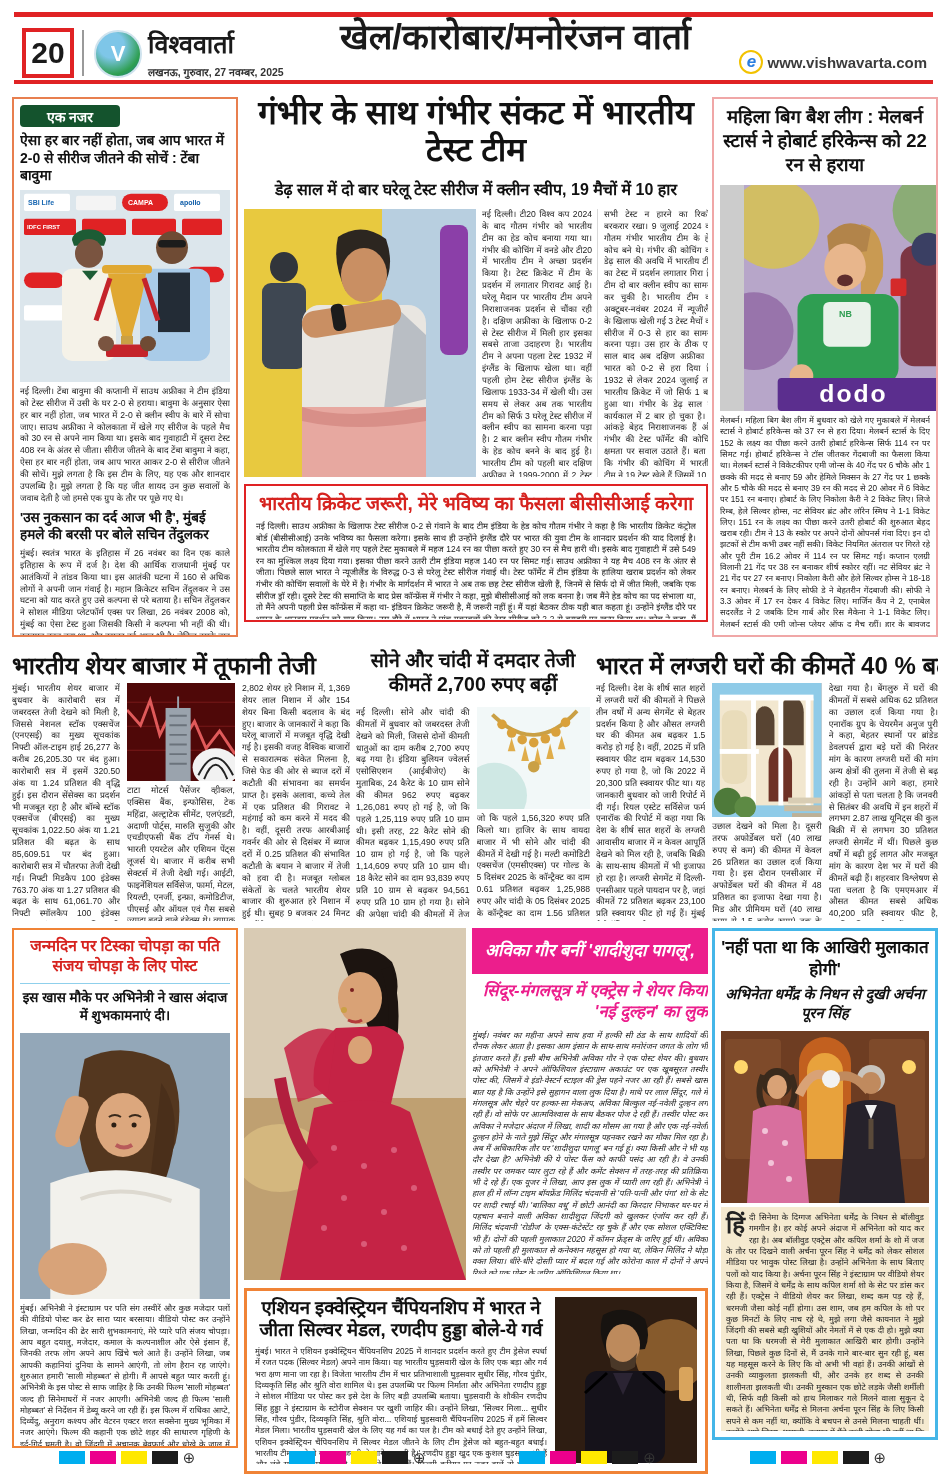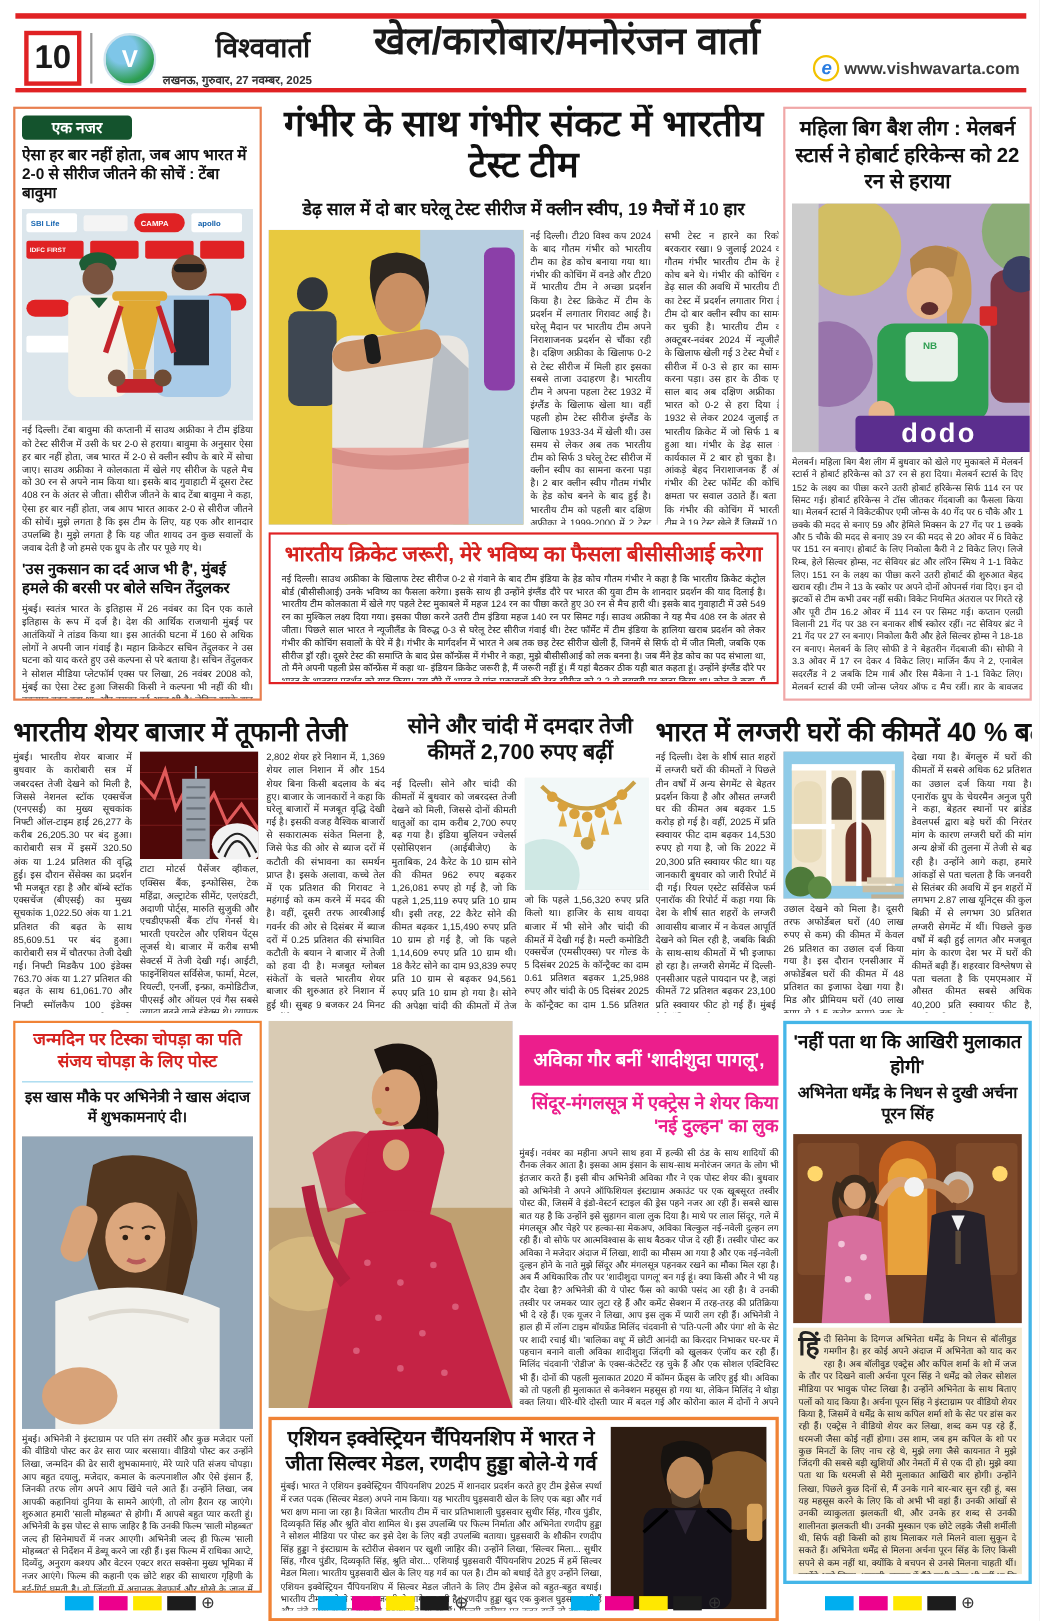--- a/index.html
+++ b/index.html
@@ -6,21 +6,21 @@
   .page{position:relative;width:945px;height:1474px;background:#fff;margin:0 auto;
         font-family:"Liberation Sans","DejaVu Sans",sans-serif;color:#1a1a1a;overflow:hidden;}
   .abs{position:absolute;}
   .rule-red{background:#e02224;}
   
   .pagenum{border:4px solid #e02224;width:44px;height:42px;font-size:30px;font-weight:bold;
            display:flex;align-items:center;justify-content:center;}
   .logo-circle{width:44px;height:44px;border-radius:50%;display:flex;align-items:center;justify-content:center;
            background:radial-gradient(circle at 35% 30%,#7ec6e8 0 30%,#2d9e4f 70%,#1b6fb0);color:#fff;
            font-weight:bold;font-size:22px;border:2px solid #cfe3ee;}
-  .masthead{font-size:25px;font-weight:bold;line-height:1;margin-left:48px;}
+  .masthead{font-size:25px;font-weight:bold;line-height:1;}
   .dateline{font-size:10.5px;font-weight:bold;color:#333;margin-top:5px;}
   .section-title{font-size:35px;font-weight:bold;white-space:nowrap;}
   .website{font-size:15px;font-weight:bold;color:#3c3c3c;display:flex;align-items:center;gap:4px;}
   .ie-icon{width:20px;height:20px;border-radius:50%;background:#fff;color:#2a7de1;font-weight:bold;font-style:italic;
            font-size:17px;display:flex;align-items:center;justify-content:center;border:2px solid #f2c200;}
   
   .bt{font-size:8.6px;line-height:1.38;text-align:justify;color:#222;overflow:hidden;}
   .hl{font-weight:bold;color:#111;overflow:hidden;}
   .red{color:#d6231f;}
   .box{box-sizing:border-box;overflow:hidden;}
@@ -39,21 +39,21 @@
   .reggroup .y{background:#ffe800;}.reggroup .k{background:#1c1c1c;}
   .reggroup .r{font-style:normal;font-size:15px;color:#333;width:auto;height:auto;line-height:1;}
   .dropcap{float:left;font-size:24px;font-weight:bold;line-height:.9;padding:2px 4px 0 0;color:#222;}
 </style>
 </head>
 <body>
 
 <div class="page">
 
   <div class="abs rule-red" style="left:14px;top:12px;width:919px;height:5px;"></div>
-  <div class="abs pagenum" style="left:22px;top:28px;">10</div>
+  <div class="abs pagenum" style="left:22px;top:28px;">20</div>
   <div class="abs" style="left:82px;top:30px;width:2px;height:46px;background:#9a9a9a;"></div>
   <div class="abs logo-circle" style="left:94px;top:30px;">V</div>
   <div class="abs masthead" style="left:148px;top:32px;">विश्ववार्ता</div>
   <div class="abs dateline" style="left:148px;top:60px;">लखनऊ, गुरुवार, 27 नवम्बर, 2025</div>
   <div class="abs section-title" style="left:340px;top:12px;width:330px;text-align:center;">खेल/कारोबार/मनोरंजन वार्ता</div>
   <div class="abs website" style="right:18px;top:50px;">
     <span class="ie-icon">e</span>
     <span>www.vishwavarta.com</span>
   </div>
   <div class="abs rule-red" style="left:14px;top:80px;width:919px;height:4px;"></div>
@@ -293,21 +293,21 @@
           <circle cx="100" cy="270" r="3"></circle>
             <circle cx="140" cy="284" r="3"></circle>
             <circle cx="80" cy="300" r="3"></circle>
           <circle cx="170" cy="260" r="3"></circle>
             <circle cx="120" cy="316" r="3"></circle>
             <circle cx="160" cy="320" r="3"></circle>
         </g>
         <path d="M36 150 q10 60 34 88" stroke="#b21f3e" stroke-width="12" fill="none"></path>
       </svg>
     </div>
-    <div class="abs" style="left:228px;top:13px;width:236px;height:352px;overflow:hidden;">
+    <div class="abs" style="left:228px;top:0;width:236px;height:352px;overflow:hidden;font-style:italic;">
       <div class="pink-banner" style="height:46px;font-size:17px;line-height:1.1;padding:0 4px;">अविका गौर बनीं 'शादीशुदा पागलू',</div>
       <div class="hl" style="color:#ec1e8c;font-size:16.5px;line-height:1.3;text-align:right;margin:6px 0 4px;height:46px;">सिंदूर-मंगलसूत्र में एक्ट्रेस ने शेयर किया 'नई दुल्हन' का लुक</div>
       <div class="bt" style="height:244px;font-size:8.2px;">मुंबई। नवंबर का महीना अपने साथ हवा में हल्की सी ठंड के साथ शादियों की रौनक लेकर आता है। इसका आम इंसान के साथ-साथ मनोरंजन जगत के लोग भी इंतजार करते हैं। इसी बीच अभिनेत्री अविका गौर ने एक पोस्ट शेयर की। बुधवार को अभिनेत्री ने अपने ऑफिशियल इंस्टाग्राम अकाउंट पर एक खूबसूरत तस्वीर पोस्ट की, जिसमें वे इंडो-वेस्टर्न स्टाइल की ड्रेस पहने नजर आ रही हैं। सबसे खास बात यह है कि उन्होंने इसे सुहागन वाला लुक दिया है। माथे पर लाल सिंदूर, गले में मंगलसूत्र और चेहरे पर हल्का-सा मेकअप, अविका बिल्कुल नई-नवेली दुल्हन लग रही हैं। वो सोफे पर आत्मविश्वास के साथ बैठकर पोज दे रही हैं। तस्वीर पोस्ट कर अविका ने मजेदार अंदाज में लिखा, शादी का मौसम आ गया है और एक नई-नवेली दुल्हन होने के नाते मुझे सिंदूर और मंगलसूत्र पहनकर रखने का मौका मिल रहा है। अब मैं अधिकारिक तौर पर 'शादीशुदा पागलू' बन गई हूं। क्या किसी और ने भी यह दौर देखा है? अभिनेत्री की ये पोस्ट फैंस को काफी पसंद आ रही है। वे उनकी तस्वीर पर जमकर प्यार लुटा रहे हैं और कमेंट सेक्शन में तरह-तरह की प्रतिक्रिया भी दे रहे हैं। एक यूजर ने लिखा, आप इस लुक में प्यारी लग रही हैं। अभिनेत्री ने हाल ही में लॉन्ग टाइम बॉयफ्रेंड मिलिंद चंदवानी से 'पति-पत्नी और पंगा' शो के सेट पर शादी रचाई थी। 'बालिका वधू' में छोटी आनंदी का किरदार निभाकर घर-घर में पहचान बनाने वाली अविका शादीशुदा जिंदगी को खुलकर एंजॉय कर रही हैं। मिलिंद चंदवानी 'रोडीज' के एक्स-कंटेस्टेंट रह चुके हैं और एक सोशल एक्टिविस्ट भी हैं। दोनों की पहली मुलाकात 2020 में कॉमन फ्रेंड्स के जरिए हुई थी। अविका को तो पहली ही मुलाकात से कनेक्शन महसूस हो गया था, लेकिन मिलिंद ने थोड़ा वक्त लिया। धीरे-धीरे दोस्ती प्यार में बदल गई और कोरोना काल में दोनों ने अपने रिश्ते को एक पोस्ट के जरिए ऑफिशियल किया था।</div>
     </div>
   </div>
 
   <div class="abs box" style="left:244px;top:1288px;width:464px;height:186px;border:3px solid #f08336;padding:6px 8px;">
     <div style="display:flex;gap:8px;height:100%;">
       <div style="flex:1;overflow:hidden;">
         <div class="hl" style="font-size:18.5px;line-height:1.2;text-align:center;height:46px;">एशियन इक्वेस्ट्रियन चैंपियनशिप में भारत ने जीता सिल्वर मेडल, रणदीप हुड्डा बोले-ये गर्व का पल</div>
@@ -324,21 +324,21 @@
           <rect x="30" y="74" width="80" height="92" rx="12" fill="#15121a"></rect>
           <path d="M58 76 l10 22 10-22 z" fill="#2b2433"></path>
           <path d="M30 96 l22 -20 M110 96 l-22 -20" stroke="#000" stroke-width="3"></path>
         </svg>
       </div>
     </div>
   </div>
 
   <div class="abs box" style="left:712px;top:928px;width:226px;height:512px;border:3px solid #45b6e8;padding:6px;">
     <div class="hl" style="font-size:17px;line-height:1.3;text-align:center;height:46px;">'नहीं पता था कि आखिरी मुलाकात होगी'</div>
-    <div class="hl" style="font-size:14.5px;line-height:1.3;text-align:center;height:42px;margin-top:2px;">अभिनेता धर्मेंद्र के निधन से दुखी अर्चना पूरन सिंह</div>
+    <div class="hl" style="font-size:14.5px;line-height:1.3;text-align:center;height:42px;margin-top:2px;font-style:italic;">अभिनेता धर्मेंद्र के निधन से दुखी अर्चना पूरन सिंह</div>
     <div class="photo" style="width:100%;height:172px;margin:4px 0;">
       <svg viewBox="0 0 208 172" preserveAspectRatio="none">
         <rect width="208" height="172" fill="#6e3d22"></rect>
         <rect x="4" y="8" width="56" height="120" rx="4" fill="#7e4a2a"></rect>
         <rect x="148" y="8" width="56" height="120" rx="4" fill="#7e4a2a"></rect>
         <path d="M78 128 v-96 a26 26 0 0 1 52 0 v96 z" fill="#c2601f"></path>
         <path d="M86 128 v-88 a18 18 0 0 1 36 0 v88 z" fill="#e8a23c"></path>
         <circle cx="20" cy="36" r="7" fill="#ffd76b"></circle>
           <circle cx="188" cy="36" r="7" fill="#ffd76b"></circle>
         <circle cx="56" cy="52" r="15" fill="#3a2a1c"></circle>

